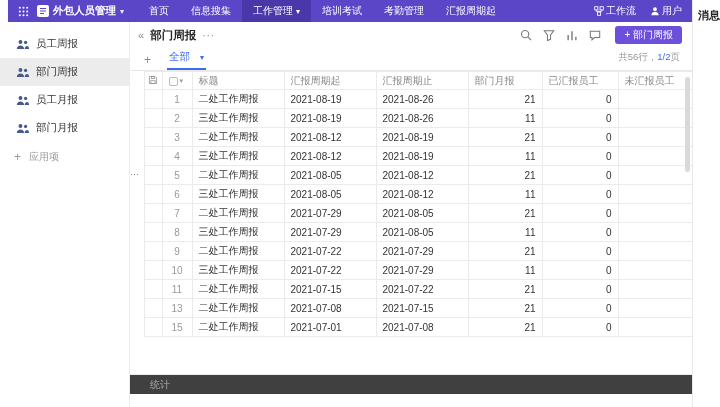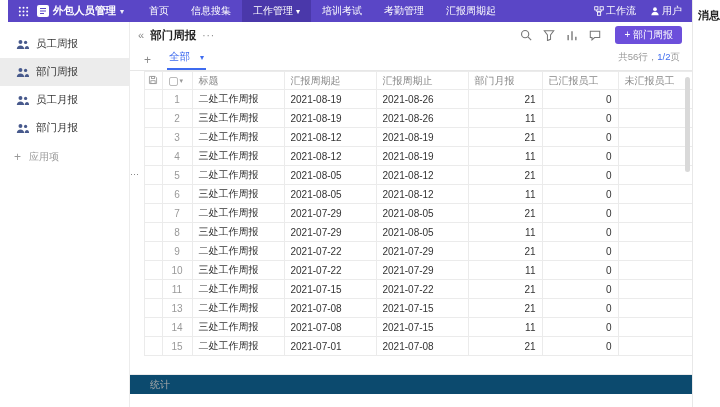--- a/index.html
+++ b/index.html
@@ -51,21 +51,21 @@
   th, td { border-right: 1px solid #ebebeb; border-bottom: 1px solid #ebebeb; padding: 0 6px; height: 19px; font-weight: normal; text-align: left; font-size: 10px; white-space: nowrap; overflow: hidden; }
   th { color: #888; height: 18px; border-top: 1px solid #ebebeb; }
   th.gutter, td.gutter { border: none; padding: 0; position: relative; }
   th.disk, td.disk { border-left: 1px solid #ebebeb; text-align: center; padding: 0 2px; }
   td.num { color: #999; text-align: center; padding: 0 2px; }
   td.r { text-align: right; }
   .cb { width: 9px; height: 9px; border: 1px solid #bbb; border-radius: 2px; display: inline-block; vertical-align: middle; cursor: pointer; background: #fff; }
   .cb-caret { color: #999; font-size: 7px; margin-left: 2px; vertical-align: middle; }
   .row-more { position: absolute; left: 0; top: 3px; color: #777; font-size: 9px; letter-spacing: 0; cursor: pointer; }
 
-  .table-footer { height: 20px; flex: 0 0 20px; border-top: 1px solid #ececec; background: #0c4a6e; display: flex; align-items: center; padding-left: 20px; color: #aaa; font-size: 10px; cursor: pointer; }
+  .table-footer { height: 20px; flex: 0 0 20px; border-top: 1px solid #ececec; background: #404040; display: flex; align-items: center; padding-left: 20px; color: #aaa; font-size: 10px; cursor: pointer; }
   .bottom-pad { height: 13px; flex: 0 0 13px; }
   .vthumb { position: absolute; right: 2px; top: 55px; width: 5px; height: 95px; background: #d9d9d9; border-radius: 3px; cursor: pointer; }
 
   
   .right-strip { width: 28px; flex: 0 0 28px; border-left: 1px solid #e8e8e8; background: #fff; display: flex; flex-direction: row; overflow: hidden; padding-top: 8px; }
   .msg-title { font-weight: bold; font-size: 11px; color: #222; padding-left: 5px; white-space: nowrap; }
   .msg-badge { color: var(--badge-red, #f23c3c); font-size: 9px; padding-left: 5px; margin-top: 6px; white-space: nowrap; cursor: pointer; }
   .dock { flex: 1; display: flex; flex-direction: column; align-items: center; gap: 7px; margin-top: 12px; padding-bottom: 8px; }
   .dock-item { width: 17px; height: 17px; border-radius: 50%; flex: 0 0 17px; display: flex; align-items: center; justify-content: center; font-size: 10px; line-height: 1; cursor: pointer; color: #98a0ad; }
   .dock-item.sq { border-radius: 3px; font-size: 7px; }
@@ -412,31 +412,20 @@
                   <td>二处工作周报</td>
                   <td>2021-07-08</td>
                   <td>2021-07-15</td>
                   <td class="r">21</td>
                   <td class="r">0</td>
                   <td></td>
                 </tr>
                 <tr>
                   <td class="gutter"></td>
                   <td class="disk"></td>
-                  <td class="num">14</td>
-                  <td>三处工作周报</td>
-                  <td>2021-07-08</td>
-                  <td>2021-07-15</td>
-                  <td class="r">11</td>
-                  <td class="r">0</td>
-                  <td></td>
-                </tr>
-                <tr>
-                  <td class="gutter"></td>
-                  <td class="disk"></td>
                   <td class="num">15</td>
                   <td>二处工作周报</td>
                   <td>2021-07-01</td>
                   <td>2021-07-08</td>
                   <td class="r">21</td>
                   <td class="r">0</td>
                   <td></td>
                 </tr>
               </tbody>
           </table>

